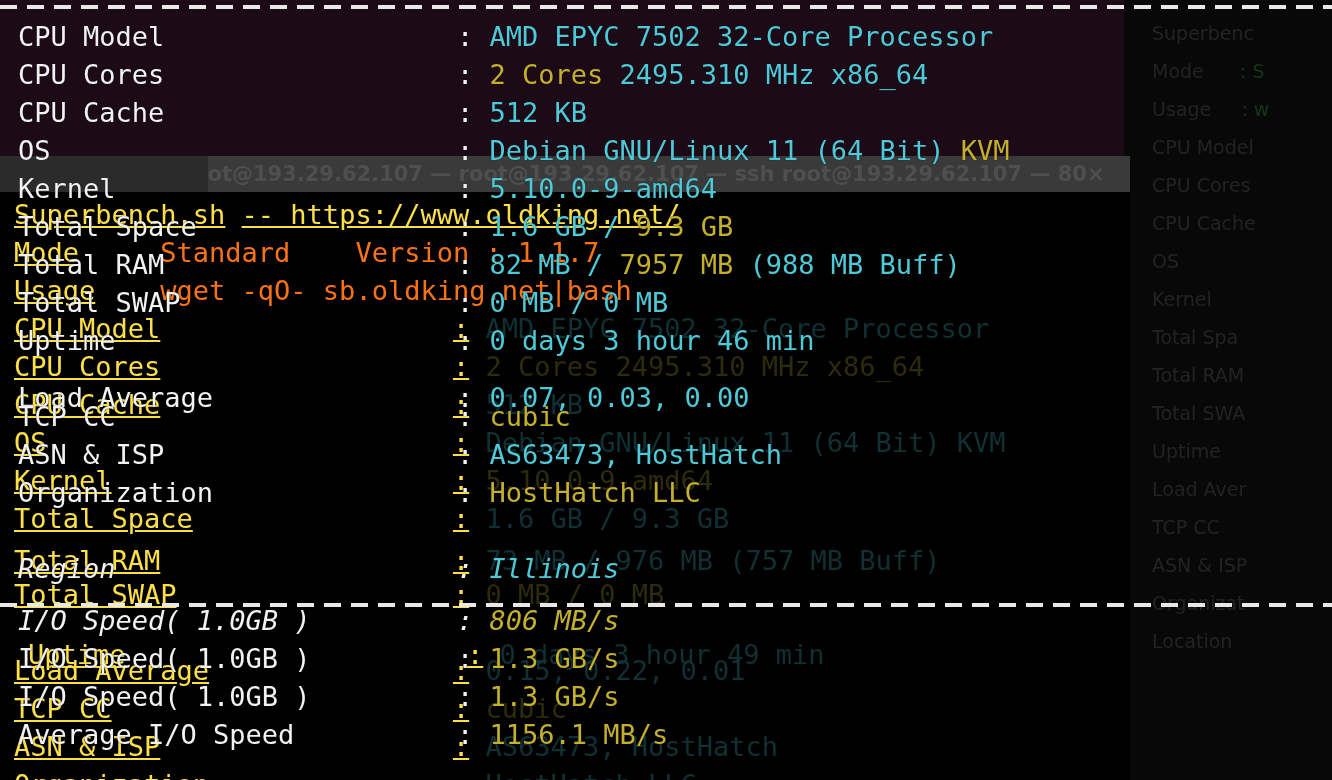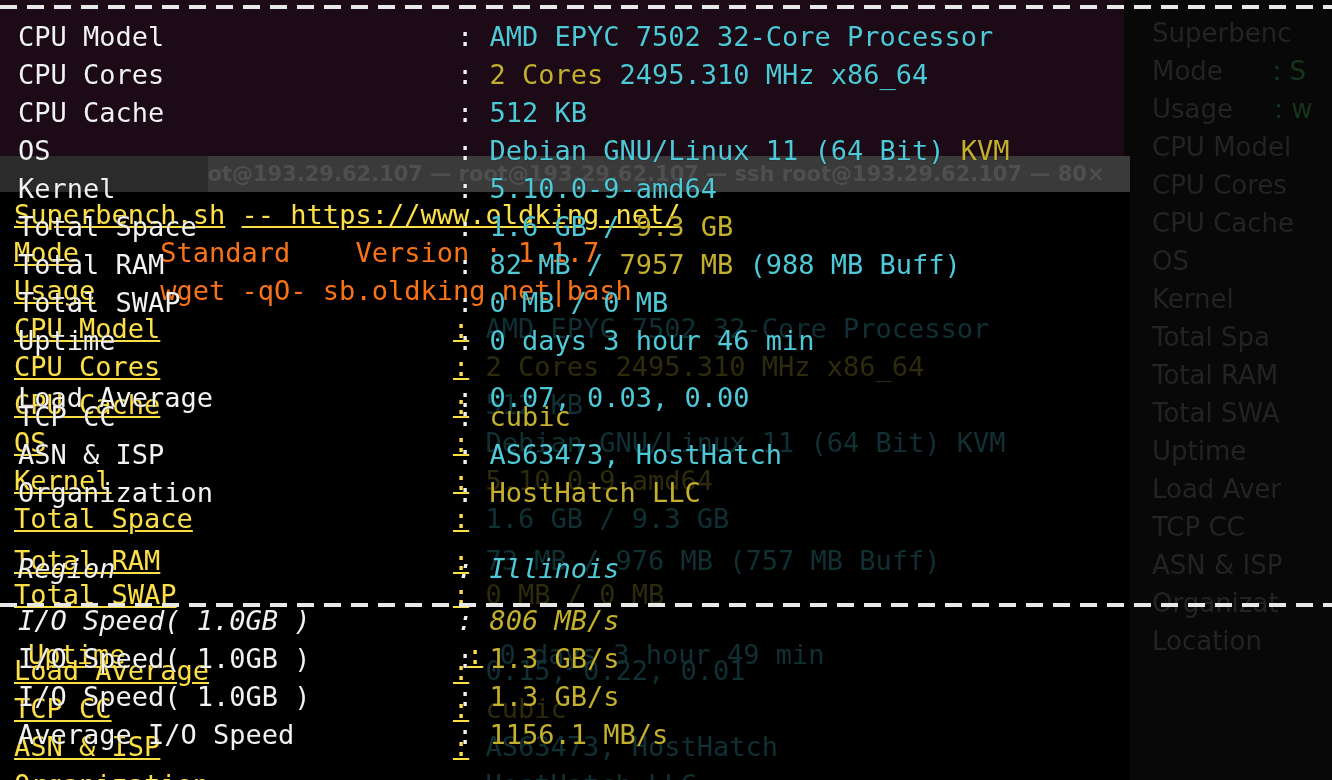--- a/index.html
+++ b/index.html
@@ -8,21 +8,21 @@
     font-family:"DejaVu Sans Mono","Liberation Mono",monospace;
   }
 
   
   #bg-right-window{
     position:absolute;left:1124px;top:0;width:208px;height:780px;
     background:#080808;z-index:1;overflow:hidden;
   }
   #bg-right-window .rline{
     position:absolute;left:28px;white-space:pre;
-    font-size:26px;line-height:38px;letter-spacing:0px;
+    font-size:19px;line-height:38px;letter-spacing:0px;
     font-family:"DejaVu Sans","Liberation Sans",sans-serif;
     color:#2a2a2a;
   }
   #bg-right-window .rline .v{color:#14361b;}
   #bg-right-window .rline .vw{color:#232323;}
   #bg-right-titlebar{
     position:absolute;left:0;top:156px;width:208px;height:36px;
     background:#2b2b2b;z-index:3;
   }
 

